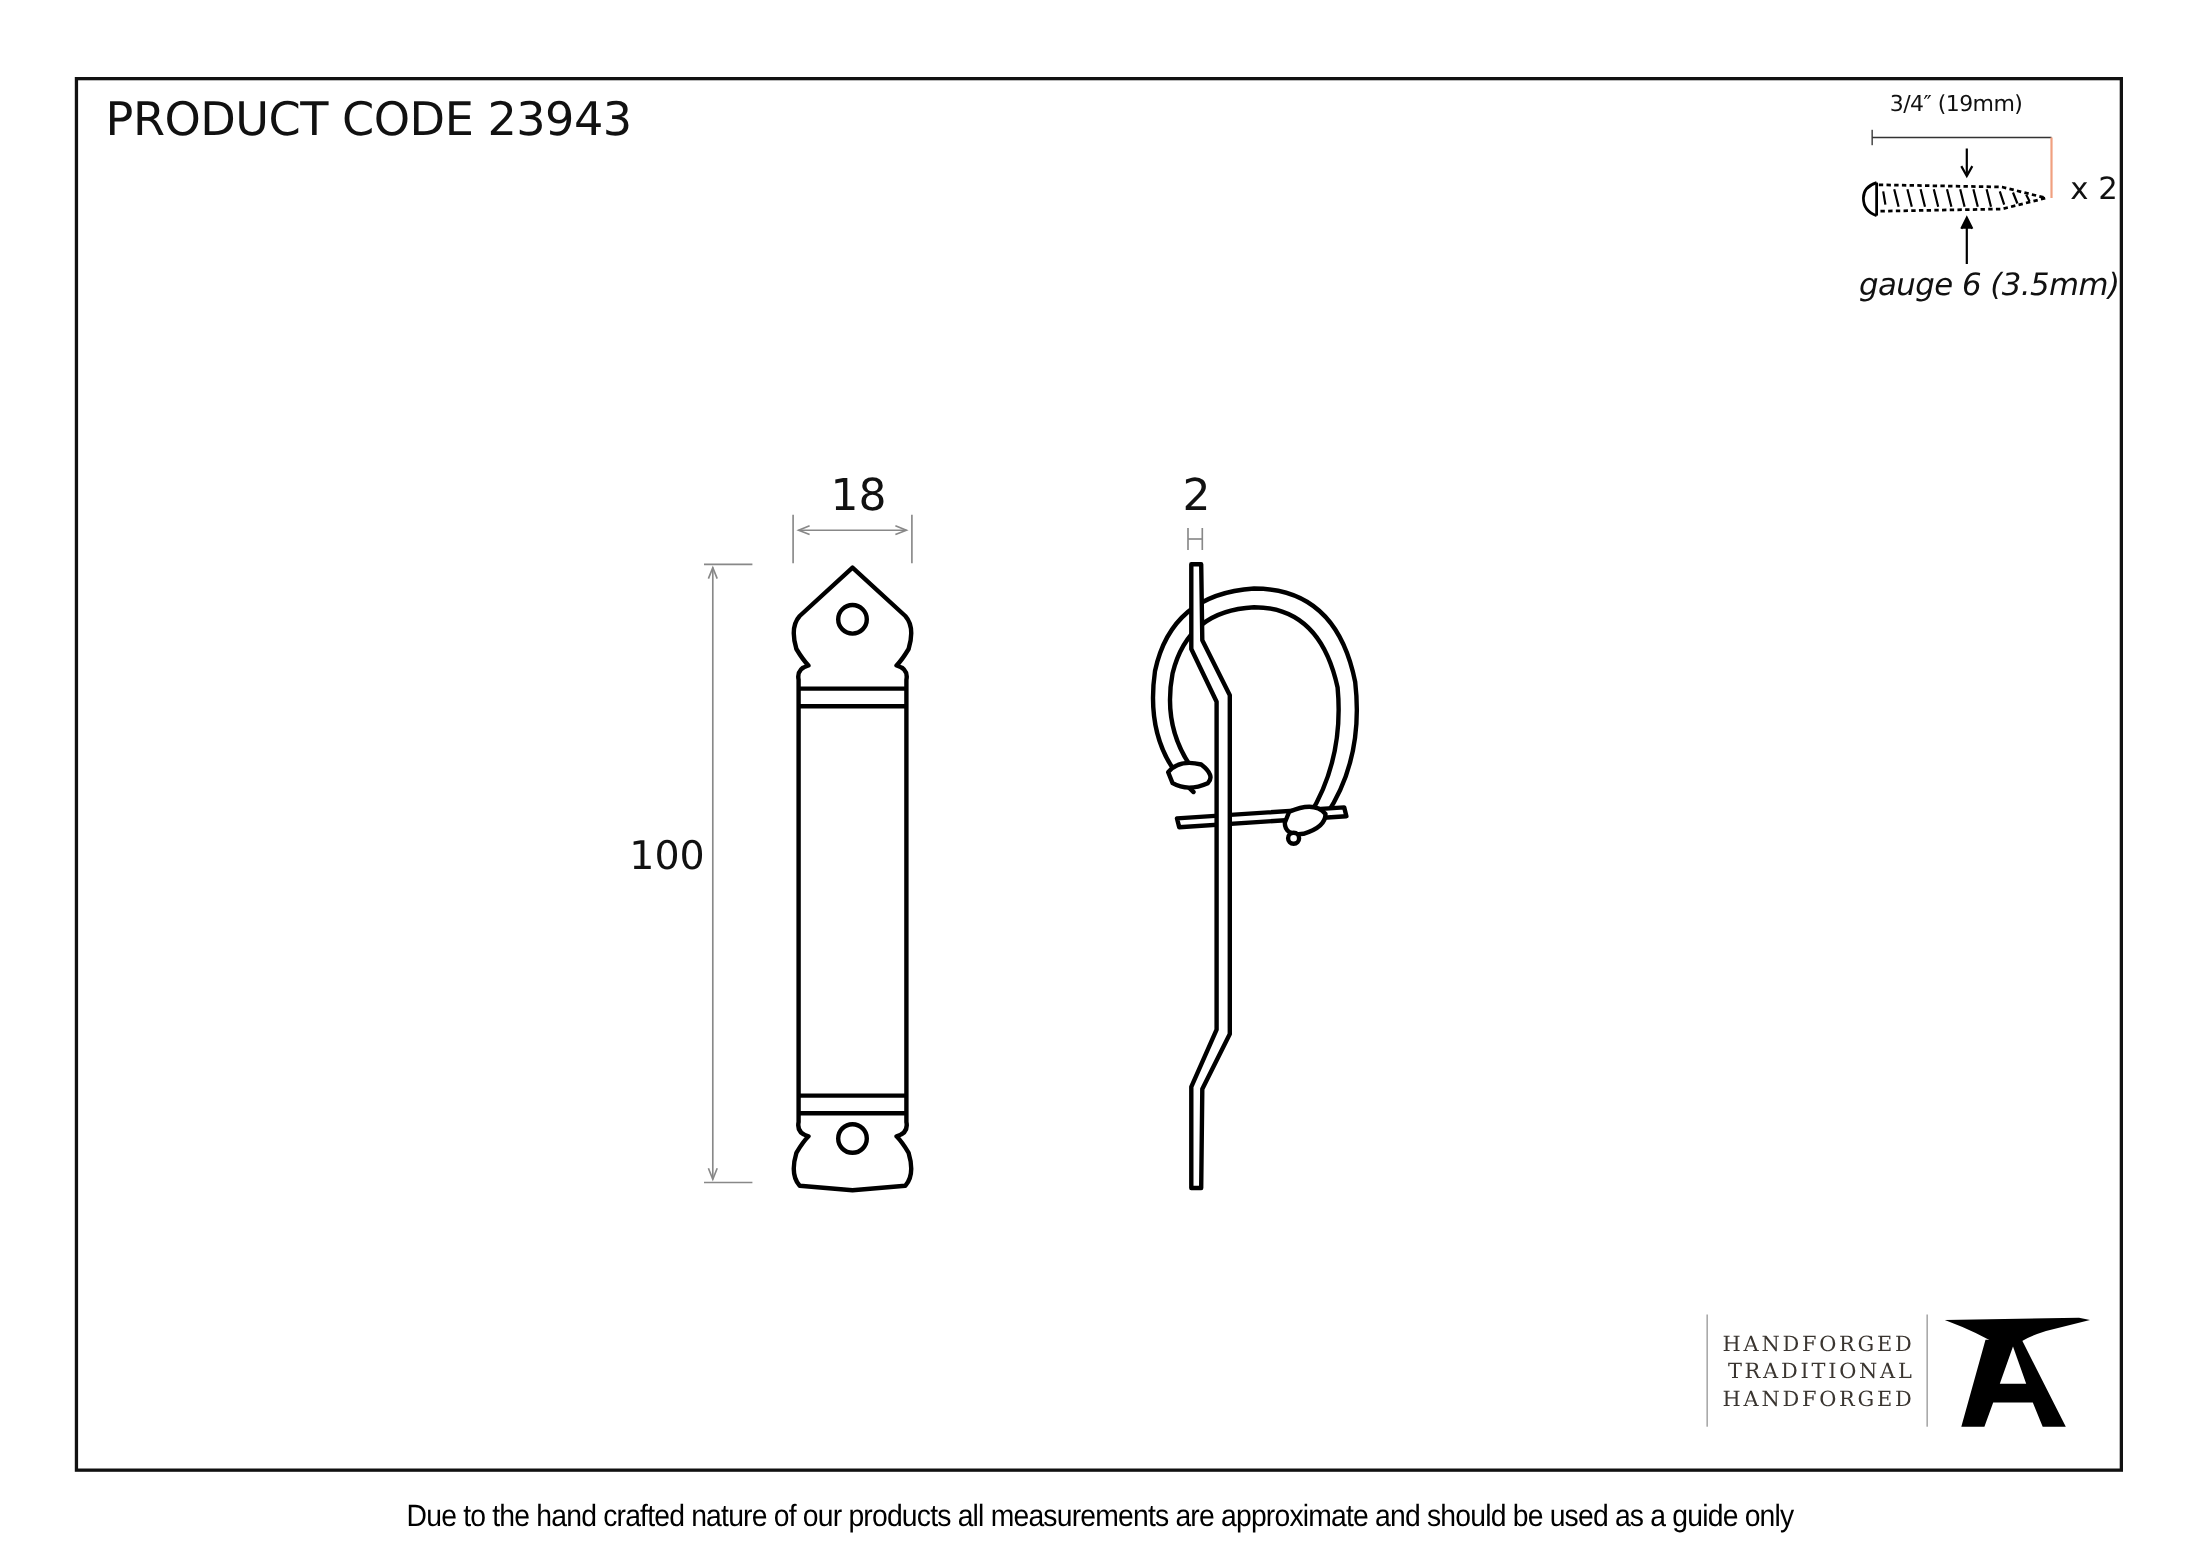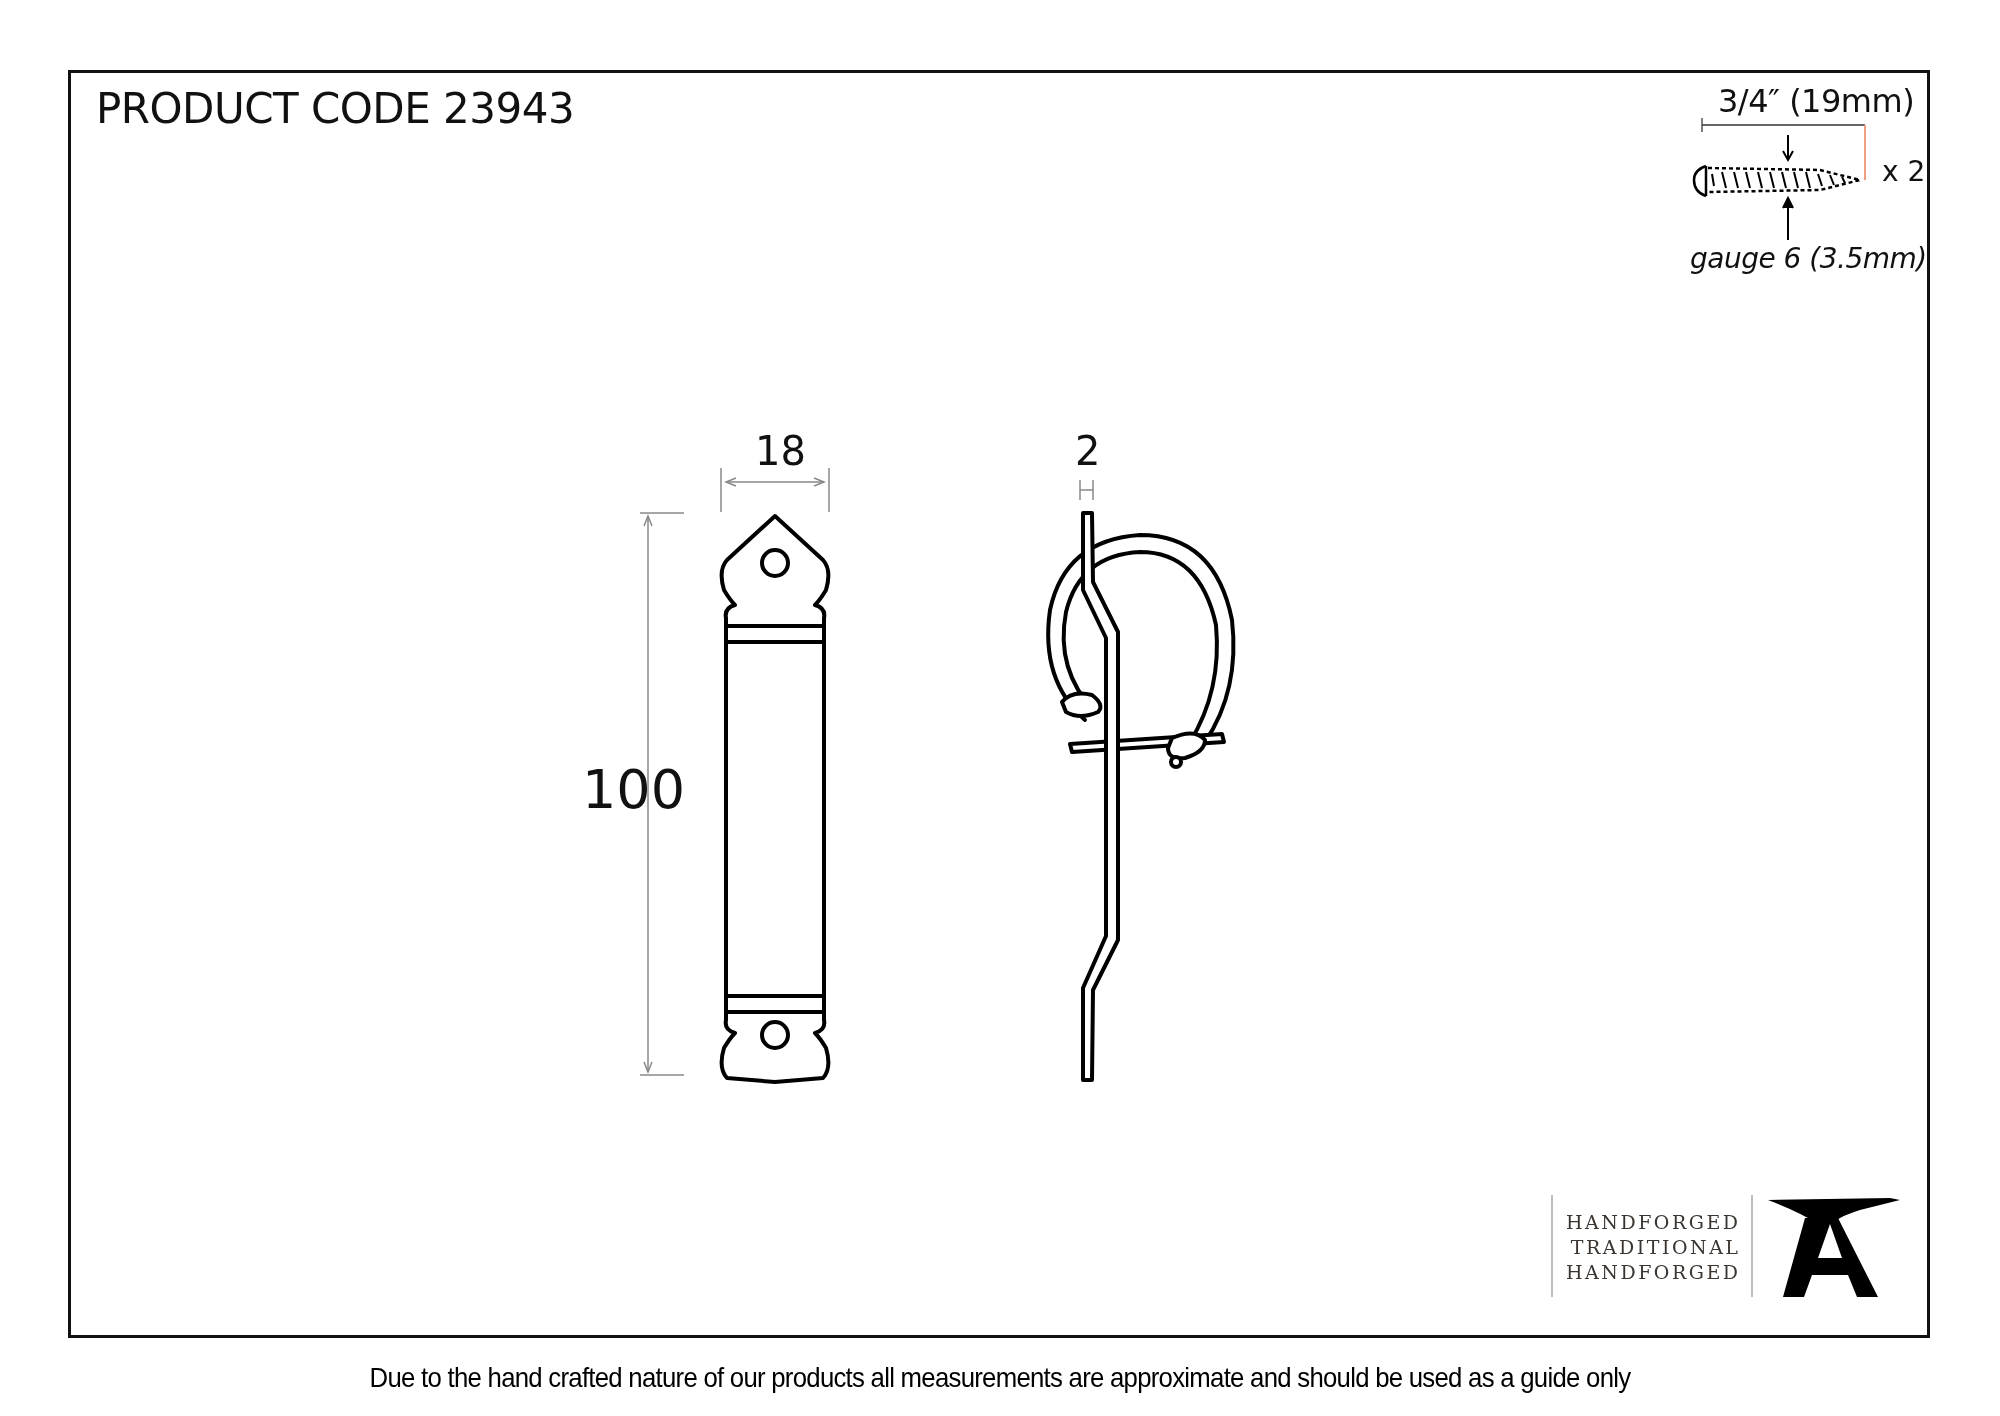--- a/index.html
+++ b/index.html
@@ -101,24 +101,24 @@
   <line x1="1552" y1="1195" x2="1552" y2="1297" stroke="#aaa" stroke-width="1.5"></line>
   <line x1="1752" y1="1195" x2="1752" y2="1297" stroke="#aaa" stroke-width="1.5"></line>
   <g fill="#000">
     <path d="M1768,1200 L1890,1198 L1900,1200 L1860,1210 Q1835,1218 1832,1225 L1820,1225 Q1800,1212 1768,1200 Z"></path>
     <path d="M1805,1218 L1838,1218 L1878,1297 L1857,1297 L1848,1275 L1812,1275 L1804,1297 L1783,1297 Z"></path>
     <path d="M1818,1258 L1842,1258 L1830,1224 Z" fill="#fff"></path>
   </g>
 </svg>
 
 <div class="lbl" style="left:755px; top:428px; font-size:40px;">18</div>
-<div class="lbl" style="left:572px; top:758px; font-size:54px;margin-left:10px;">100</div>
+<div class="lbl" style="left:572px; top:758px; font-size:36px;">100</div>
 <div class="lbl" style="left:1075px; top:428px; font-size:40px;">2</div>
 
-<div class="lbl" style="left:1718px; top:82px; font-size:32px; letter-spacing:-0.5px;">3/4″ (19mm)</div>
+<div class="lbl" style="left:1718px; top:82px; font-size:20px; letter-spacing:-0.5px;">3/4″ (19mm)</div>
 <div class="lbl" style="left:1882px; top:155px; font-size:28px;">x 2</div>
 <div class="lbl" style="left:1690px; top:242px; font-size:28px; letter-spacing:-0.5px;font-style:italic;">gauge 6 (3.5mm)</div>
 
 <div class="logo-text">
   <div>HANDFORGED</div>
   <div>TRADITIONAL</div>
   <div>HANDFORGED</div>
 </div>
 
 <div class="footer">Due to the hand crafted nature of our products all measurements are approximate and should be used as a guide only</div>

